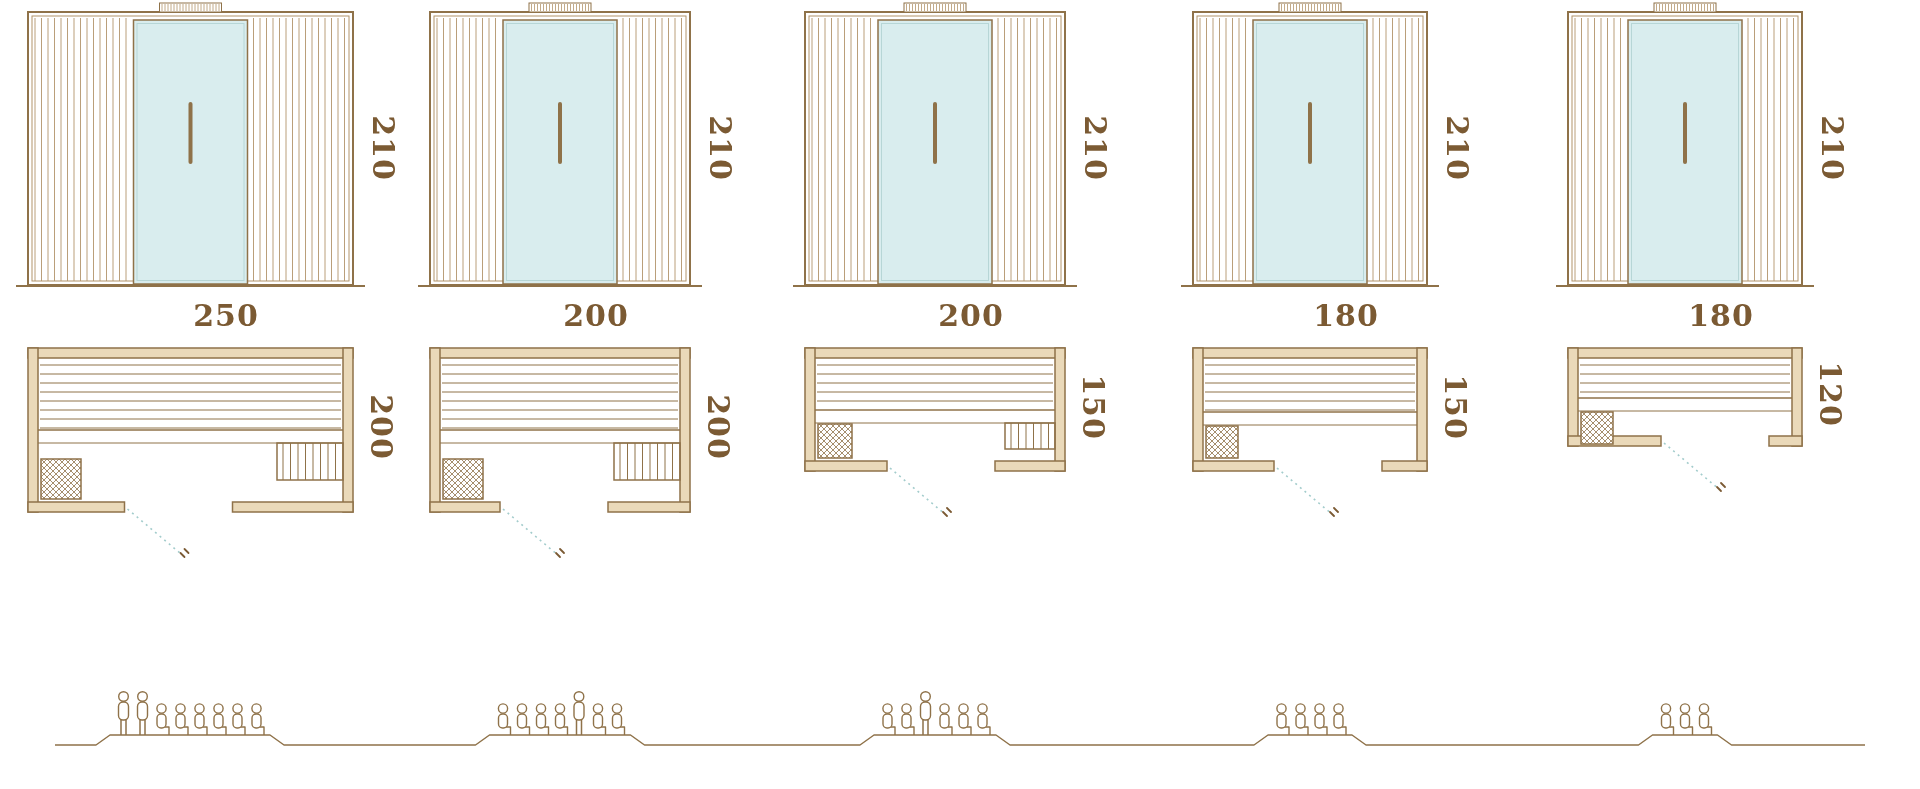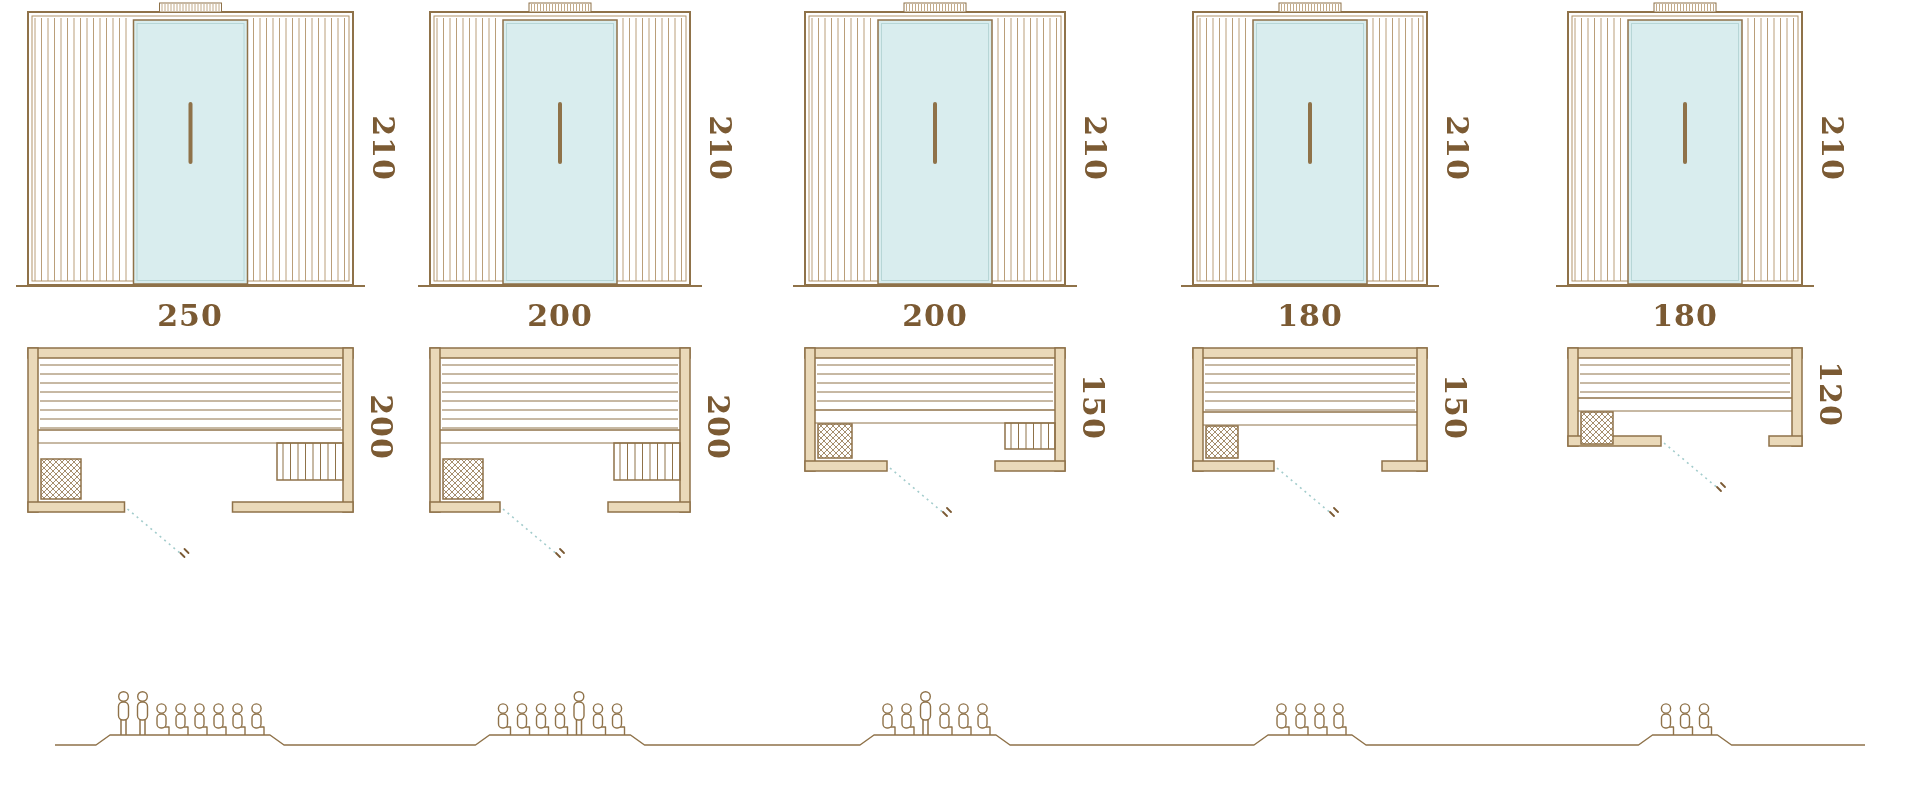--- a/index.html
+++ b/index.html
@@ -6,21 +6,21 @@
   #canvas{
     position:relative;width:1920px;height:789px;background:#ffffff;overflow:hidden;
     font-family:"DejaVu Serif","Liberation Serif",serif;
   }
   .drawing{position:absolute;}
   .dim{
     position:absolute;color:#7b5a33;font-weight:bold;font-size:30px;
     letter-spacing:1px;white-space:nowrap;line-height:1;
     font-family:"DejaVu Serif","Liberation Serif",serif;
   }
-  .dim-w{transform:translate(-50%,-50%);}
+  .dim-w{transform:translate(-50%,-50%);margin-left:36px;}
   .dim-h,.dim-d{transform:translate(-50%,-50%) rotate(90deg);}
   svg{display:block;}
 </style>
 </head>
 <body>
 
 <div id="canvas">
 
   <div class="col">
     <div class="drawing" id="elev-0" style="left: 15.5px; top: 0px;">

